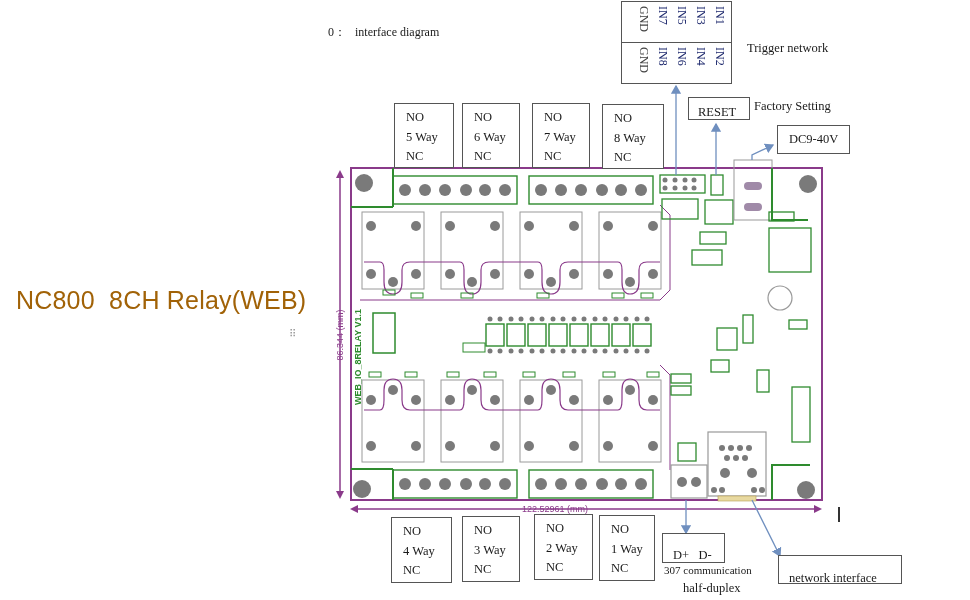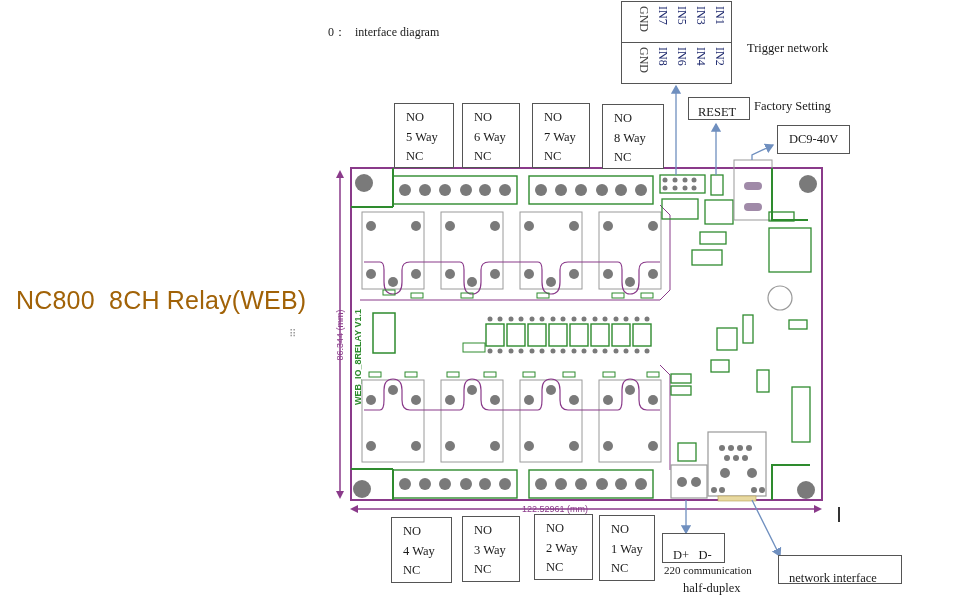--- a/index.html
+++ b/index.html
@@ -360,20 +360,20 @@
   <span>2 Way</span>
   <span>NC</span>
 </div>
 <div class="box" style="left:599px; top:515px; width:56px; height:66px;">
   <span>NO</span>
   <span>1 Way</span>
   <span>NC</span>
 </div>
 
 <div class="box" style="left:662px; top:533px; width:63px; height:30px; padding:12px 0 0 10px; white-space:pre;"><span>D+   D-</span></div>
-<div class="label" style="left:664px; top:564px; font-size:11px;">220 communication</div>
+<div class="label" style="left:664px; top:564px; font-size:11px;">307 communication</div>
 <div class="label" style="left:683px; top:581px;">half-duplex</div>
 
 <div class="box" style="left:778px; top:555px; width:124px; height:29px; padding:13px 0 0 10px;">
     <span>network interface</span>
   </div>
 
 <div class="cursor-bar"></div>
 
 </body></html>

